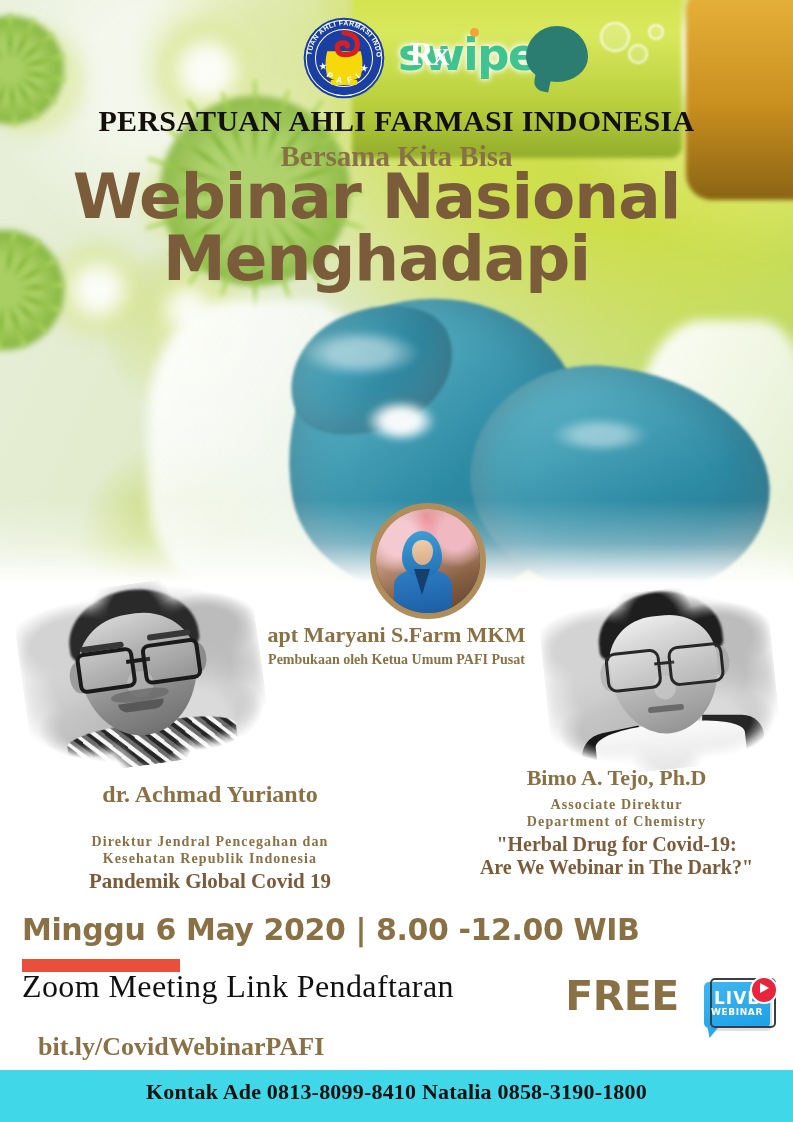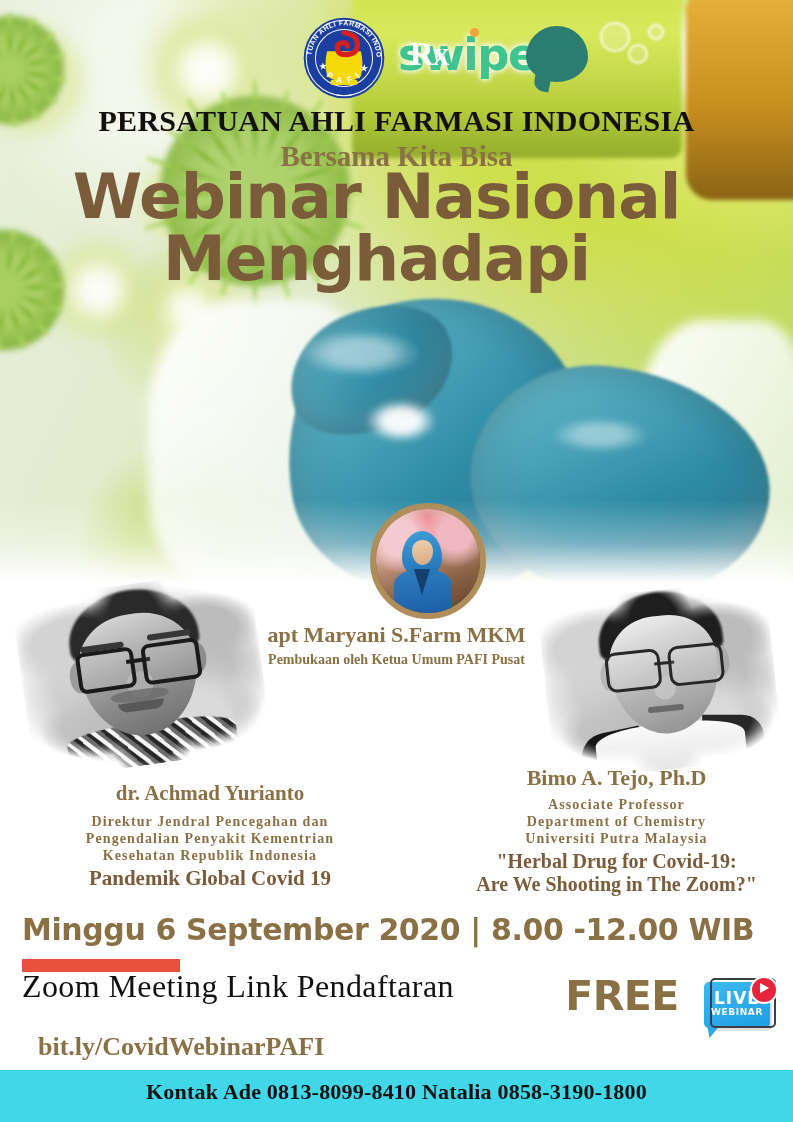--- a/index.html
+++ b/index.html
@@ -267,22 +267,22 @@
   }
   .sp-aff{
     font-family:"Liberation Serif", serif;
     font-weight:700;color:#8a7145;letter-spacing:1.1px;
   }
   .sp-topic{
     font-family:"Liberation Serif", serif;
     font-weight:700;color:#7b5c3a;
   }
   #left-speaker{position:absolute;left:0;top:781px;width:420px;text-align:center;}
-  #left-speaker .sp-name{font-size:21px;}
-  #left-speaker .sp-aff{font-size:14px;line-height:1.22;margin-top:7px;}
+  #left-speaker .sp-name{font-size:24px;}
+  #left-speaker .sp-aff{font-size:14px;line-height:1.22;margin-top:25px;}
   #left-speaker .sp-topic{font-size:21px;line-height:1.1;margin-top:3px;}
   #right-speaker{position:absolute;left:440px;top:765px;width:353px;text-align:center;}
   #right-speaker .sp-name{font-size:22px;}
   #right-speaker .sp-aff{font-size:14px;line-height:1.22;margin-top:5px;}
   #right-speaker .sp-topic{font-size:20px;line-height:1.12;margin-top:3px;}
 
   
   .date-line{
     position:absolute;left:22px;top:912px;
     font-family:"DejaVu Sans", sans-serif;
@@ -528,42 +528,40 @@
           <div class="br"></div>
           <div class="lens b"></div>
       </div>
     </div>
   </div>
 
   <div id="left-speaker">
     <div class="sp-name">dr. Achmad Yurianto</div>
     <div class="sp-aff">
       <div>Direktur Jendral Pencegahan dan</div>
-      <div>Pengendalian Penyakit Kementrian</div>
       <div>Kesehatan Republik Indonesia</div>
     </div>
     <div class="sp-topic">
       <div>Pandemik Global Covid  19</div>
     </div>
   </div>
 
   <div id="right-speaker">
     <div class="sp-name">Bimo A. Tejo, Ph.D</div>
     <div class="sp-aff">
-      <div>Associate Professor</div>
+      <div>Associate Direktur</div>
       <div>Department of Chemistry</div>
-      <div>Universiti Putra Malaysia</div>
     </div>
     <div class="sp-topic">
       <div>"Herbal Drug for Covid-19:</div>
-      <div>Are We Shooting in The Zoom?"</div>
-    </div>
-  </div>
-
-  <div class="date-line">Minggu  6 September  2020 | 8.00 -12.00 WIB</div>
+      <div>Are We Webinar in The Dark?"</div>
+    </div>
+  </div>
+
+  <div class="date-line">Minggu  6 May  2020 | 8.00 -12.00 WIB</div>
   <div class="red-bar"></div>
   <div class="zoom-line">Zoom Meeting  Link  Pendaftaran</div>
   <div class="bitly">bit.ly/CovidWebinarPAFI</div>
   <div class="free">FREE</div>
 
   <div class="live-badge">
     <div class="lb-card"></div>
     <div class="lb-frame"></div>
     <div class="lb-live">LIVE</div>
     <div class="lb-web">WEBINAR</div>

